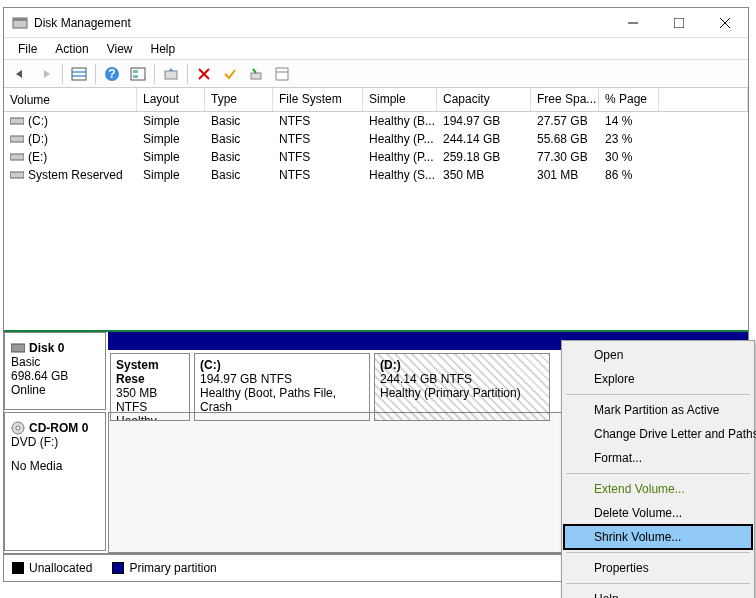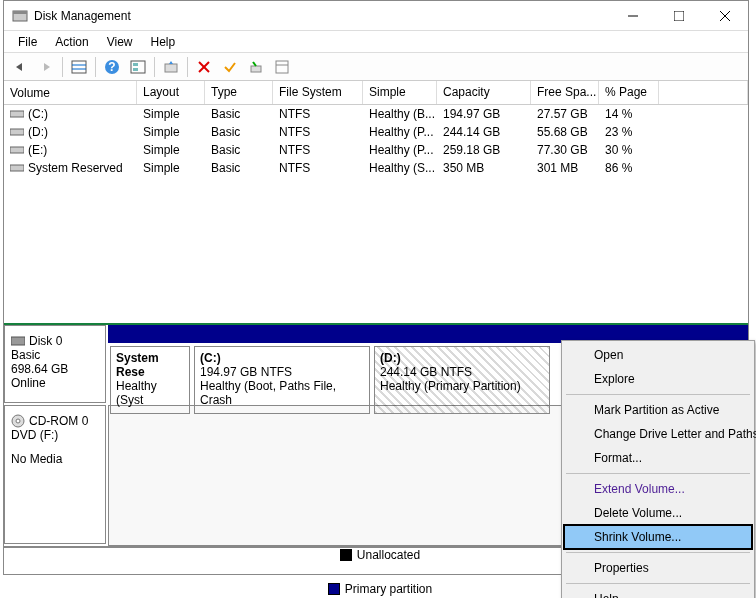--- a/index.html
+++ b/index.html
@@ -1,17 +1,17 @@
 <!DOCTYPE html>
 <html><head>
   <meta charset="utf-8">
   <style>
     * { box-sizing: border-box; margin: 0; padding: 0; font-family: "Segoe UI", Tahoma, sans-serif; font-size: 12px; }
     body { background: #fff; width: 756px; height: 598px; position: relative; }
-    .window { width: 746px; height: 575px; position: absolute; left: 3px; top: 0; border: 1px solid #888; background: #fff; display: flex; flex-direction: column; }
+    .window { width: 746px; height: 575px; position: absolute; left: 3px; top: 7px; border: 1px solid #888; background: #fff; display: flex; flex-direction: column; }
     .titlebar { height: 30px; display: flex; align-items: center; padding-left: 8px; border-bottom: 1px solid #ddd; }
     .titlebar-icon { width: 16px; height: 16px; margin-right: 6px; }
     .titlebar-text { flex: 1; font-size: 12px; }
     .titlebar-controls { display: flex; }
     .tb-btn { width: 46px; height: 30px; display: flex; align-items: center; justify-content: center; }
     .menubar { height: 22px; display: flex; align-items: center; padding-left: 6px; gap: 2px; border-bottom: 1px solid #ddd; }
     .menu-item { padding: 2px 8px; cursor: default; }
     .toolbar { height: 28px; display: flex; align-items: center; padding-left: 4px; gap: 2px; border-bottom: 1px solid #ccc; background: #fdfdfd; }
     .tool-btn { width: 24px; height: 24px; display: flex; align-items: center; justify-content: center; border: 1px solid transparent; }
     .tool-sep { width: 1px; height: 20px; background: #ccc; margin: 0 2px; }
@@ -27,32 +27,32 @@
     .col-fs { width: 90px; }
     .col-status { width: 74px; }
     .col-cap { width: 94px; }
     .col-free { width: 68px; }
     .col-pct { width: 60px; }
     .col-rest { flex: 1; }
     .vol-icon { width: 14px; height: 10px; }
     .disk-panel { flex: 1; display: flex; position: relative; background: #fff; }
     .disk-left { width: 102px; display: flex; flex-direction: column; }
     .disk-info { border: 1px solid #888; padding: 8px 6px; margin: 0 0 2px 0; min-height: 76px; background: #fff; }
-    .disk-info .name { font-weight: normal; }
+    .disk-info .name { font-weight: bold; }
     .disk-parts { flex: 1; display: flex; flex-direction: column; }
     .parts-header { height: 18px; background: #00008B; }
     .part-box { border: 1px solid #888; margin: 0 2px; padding: 4px 5px; height: 68px; margin-top: 3px; overflow: hidden; position: relative; }
     .part-box .pname { font-weight: bold; }
     .part-hatch::before { content: ''; position: absolute; inset: 0; background: repeating-linear-gradient(45deg, rgba(0,0,0,0.15), rgba(0,0,0,0.15) 2px, transparent 2px, transparent 6px); pointer-events: none; }
-    .legend { height: 28px; border-top: 2px solid #888; display: flex; align-items: center; padding-left: 8px; gap: 20px; background: #fff; flex-direction: column; }
+    .legend { height: 28px; border-top: 2px solid #888; display: flex; align-items: center; padding-left: 8px; gap: 20px; background: #fff; }
     .legend-item { display: flex; align-items: center; gap: 5px; }
     .legend-sq { width: 12px; height: 12px; border: 1px solid #000; }
     .context-menu { position: absolute; right: 1px; top: 340px; width: 194px; background: #f0f0f0; border: 1px solid #a0a0a0; box-shadow: 2px 2px 4px rgba(0,0,0,0.3); padding: 2px; z-index: 100; }
     .ctx-item { height: 24px; display: flex; align-items: center; padding-left: 30px; padding-right: 10px; cursor: default; white-space: nowrap; }
-    .ctx-item.disabled { color: #4c1d95; }
+    .ctx-item.disabled { color: #4d7c0f; }
     .ctx-item.highlighted { background: #91c9f7; outline: 2px solid #000; outline-offset: -1px; }
     .ctx-sep { height: 1px; background: #c0c0c0; margin: 3px 2px; }
     .watermark { position: absolute; right: 6px; bottom: 2px; font-size: 11px; color: #666; }
   </style>
 </head>
 <body>
 
 <div class="window">
   <div class="titlebar">
     <svg class="titlebar-icon" viewBox="0 0 16 16">
@@ -253,20 +253,21 @@
           <div style="margin-top:10px">No Media</div>
         </div>
       </div>
       <div class="disk-parts" style="flex:1;">
         <div style="display:flex; margin-left:2px;">
           <div style="flex:1;">
             <div class="parts-header"></div>
             <div style="display:flex; height:60px;">
               <div class="part-box" style="width:80px;">
                 <div class="pname">System Rese</div>
+                <div>350 MB NTFS</div>
                 <div>Healthy (Syst</div>
               </div>
               <div class="part-box" style="width:176px;">
                 <div class="pname">(C:)</div>
                 <div>194.97 GB NTFS</div>
                 <div>Healthy (Boot, Paths File, Crash</div>
               </div>
               <div class="part-box part-hatch" style="width:176px;">
                 <div class="pname">(D:)</div>
                 <div>244.14 GB NTFS</div>

